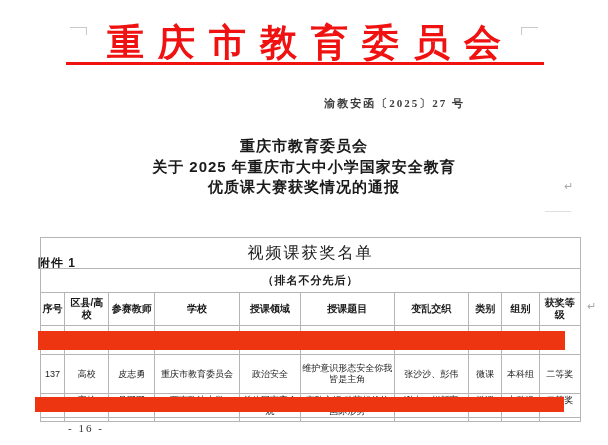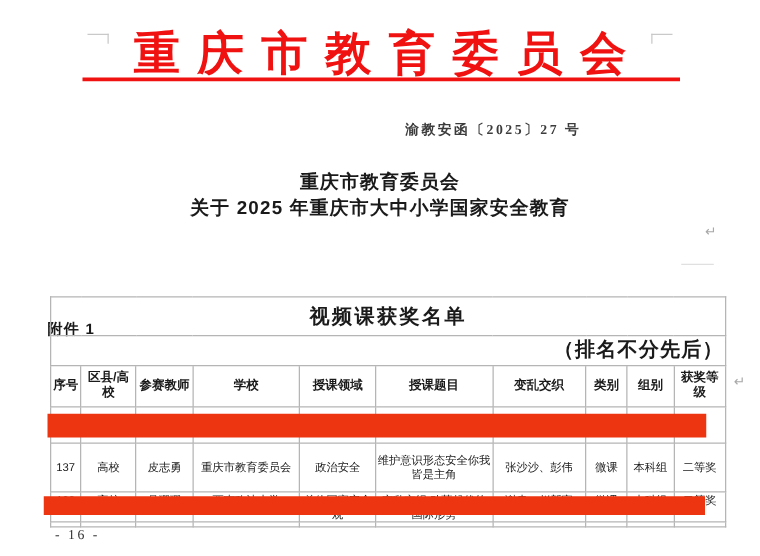--- a/index.html
+++ b/index.html
@@ -29,49 +29,50 @@
   
   .pilcrow{position:absolute;color:#a8a8a8;font-size:11px;line-height:11px;}
   .graydash{position:absolute;border-top:1px solid #e0e0e0;height:0;}
   
   .attach{position:absolute;left:38px;top:215px;font-size:12px;font-weight:bold;letter-spacing:1px;margin-top:40px;}
   
   .tbl-wrap{position:absolute;left:40px;top:237px;width:541px;}
   table{border-collapse:collapse;table-layout:fixed;width:541px;}
   td,th{border:1px solid #b5b5b5;padding:0 1px;text-align:center;vertical-align:middle;
         overflow:hidden;word-break:break-all;}
-  .t-title td{height:30px;font-size:16px;font-weight:700;letter-spacing:2px;}
-  .t-sub td{height:23px;font-size:16px;font-weight:bold;letter-spacing:1px;text-align:right;}
+  .t-title td{height:30px;font-size:16px;font-weight:400;letter-spacing:2px;}
+  .t-sub td{height:23px;font-size:11px;font-weight:bold;letter-spacing:1px;}
   .t-head th{height:32px;font-size:10px;font-weight:bold;line-height:12px;}
   .t-hidden td{height:28px;}
   .t-data td{height:38px;font-size:9px;line-height:11px;}
   .t-data2 td{height:22px;font-size:9px;line-height:11px;vertical-align:top;padding-top:1px;}
   .t-sliver td{height:3px;padding:0;font-size:0;line-height:0;}
   
   .redbar{position:absolute;background:#ee3511;}
   .redbar.one{left:38px;top:331px;width:527px;height:19px;}
   .redbar.two{left:35px;top:397px;width:529px;height:15px;}
   
-  .pageno{position:absolute;left:44px;top:422px;font-family:"Liberation Serif",serif;
+  .pageno{position:absolute;left:68px;top:422px;font-family:"Liberation Serif",serif;
           font-size:11px;color:#333;letter-spacing:2px;}
 </style>
 </head>
 <body>
 
 <div id="page">
 
   <span class="corner left"></span>
   <span class="corner right"></span>
   <div class="org-title">重庆市教育委员会</div>
   <div class="red-rule"></div>
   <div class="doc-number">渝教安函〔2025〕27 号</div>
 
   <div class="doc-title">
     <div>重庆市教育委员会</div>
     <div>关于 2025 年重庆市大中小学国家安全教育</div>
+    <div>优质课大赛获奖情况的通报</div>
   </div>
 
   <span class="pilcrow" style="left:564px;top:181px;">↵</span>
   <span class="graydash" style="left:545px;top:211px;width:26px;"></span>
   <span class="pilcrow" style="left:587px;top:301px;">↵</span>
 
   <div class="attach">附件 1</div>
 
   <div class="tbl-wrap">
     <table>

